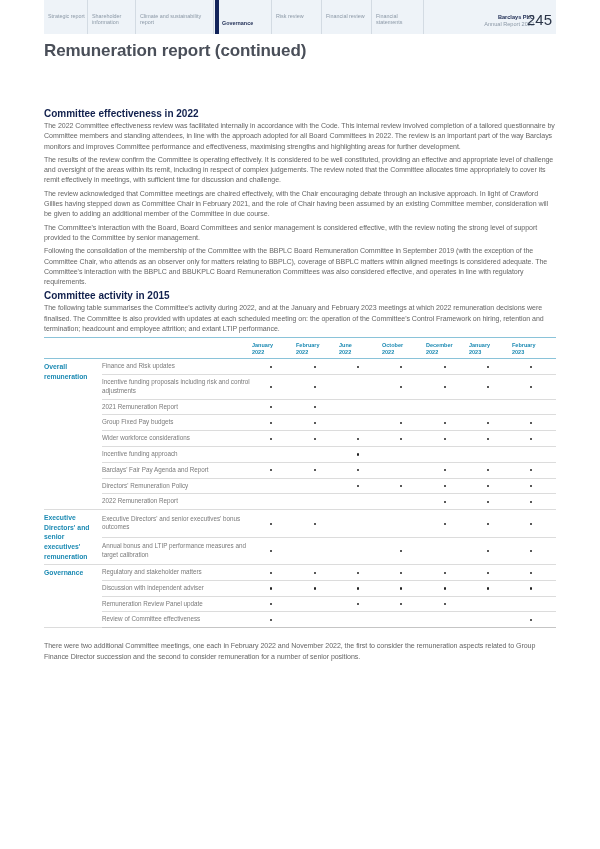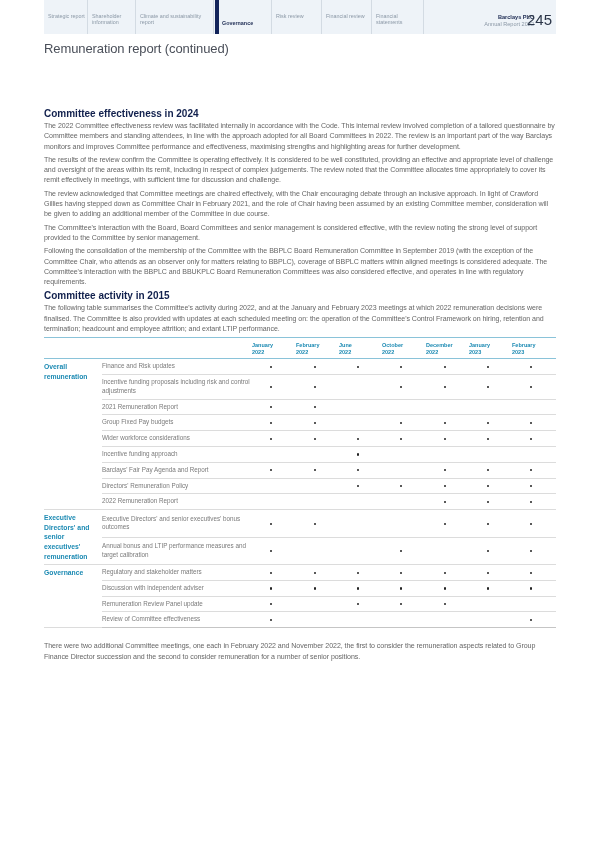--- a/index.html
+++ b/index.html
@@ -7,21 +7,21 @@
   body { font-family: "Liberation Sans", "DejaVu Sans", sans-serif; color: #5a5a5a; position: relative; }
   .navbar { position: absolute; left: 44px; top: 0; width: 512px; height: 34px; background: #eef3f8; display: flex; }
   .nav-item { position: relative; height: 34px; padding: 13px 0 0 4px; font-size: 5.4px; line-height: 6.4px; color: #8b98a6; border-right: 1px solid #d3dbe3; }
   .nav-item.active { color: #1c2a52; font-weight: bold; padding-top: 20px; }
   .nav-item.active::before { content: ""; position: absolute; left: -3px; top: 0; width: 4px; height: 34px; background: #12235a; }
   .nav-item.last { border-right: none; }
   .nav-brand { position: absolute; right: 22px; top: 14px; text-align: right; font-size: 5.6px; line-height: 6.6px; color: #8b98a6; }
   .nav-brand b { color: #1c2a52; }
   .nav-page { position: absolute; right: 4px; top: 11px; font-size: 15px; color: #2b3548; }
 
-  .page-title { position: absolute; left: 44px; top: 41px; font-size: 13px; color: #4a4f59; font-weight: normal; letter-spacing: -0.1px; }
+  .page-title { position: absolute; left: 44px; top: 41px; font-size: 17px; color: #4a4f59; font-weight: bold; letter-spacing: -0.1px; }
 
   .content { position: absolute; left: 44px; top: 108px; width: 512px; }
   h2.section { font-size: 10px; font-weight: bold; color: #11204d; margin-bottom: 2px; }
   p.body { font-size: 7.05px; line-height: 10.3px; color: #666; margin-bottom: 3px; letter-spacing: -0.05px; }
 
   table.activity { width: 512px; border-collapse: collapse; margin-top: 3px; border-top: 1px solid #8ac3d9; }
   table.activity th { font-size: 5.5px; line-height: 6.4px; color: #1c8ab3; font-weight: bold; text-align: left; padding: 4px 0 3px 0; border-bottom: 1px solid #8ac3d9; vertical-align: top; }
   table.activity td { font-size: 6.3px; line-height: 8.8px; color: #7a7a7a; padding: 3px 0; vertical-align: middle; }
   table.activity td.item { border-bottom: 1px solid #dcdcdc; padding-left: 0; }
   table.activity td.dot { border-bottom: 1px solid #dcdcdc; text-align: left; font-size: 9px; color: #222; padding-left: 18px; }
@@ -45,21 +45,21 @@
   <div class="nav-brand">
     <b>Barclays PLC</b><br>
     <span>Annual Report 2022</span>
   </div>
   <div class="nav-page">245</div>
 </div>
 
 <h1 class="page-title">Remuneration report (continued)</h1>
 
 <div class="content">
-  <h2 class="section">Committee effectiveness in 2024</h2>
+  <h2 class="section">Committee effectiveness in 2022</h2>
   <p class="body">The 2022 Committee effectiveness review was facilitated internally in accordance with the Code. This internal review involved completion of a tailored questionnaire by Committee members and standing attendees, in line with the approach adopted for all Board Committees in 2022. The review is an important part of the way Barclays monitors and improves Committee performance and effectiveness, maximising strengths and highlighting areas for further development.</p>
   <p class="body">The results of the review confirm the Committee is operating effectively. It is considered to be well constituted, providing an effective and appropriate level of challenge and oversight of the areas within its remit, including in respect of complex judgements. The review noted that the Committee allocates time appropriately to cover its remit effectively in meetings, with sufficient time for discussion and challenge.</p>
   <p class="body">The review acknowledged that Committee meetings are chaired effectively, with the Chair encouraging debate through an inclusive approach. In light of Crawford Gillies having stepped down as Committee Chair in February 2021, and the role of Chair having been assumed by an existing Committee member, consideration will be given to adding an additional member of the Committee in due course.</p>
   <p class="body">The Committee's interaction with the Board, Board Committees and senior management is considered effective, with the review noting the strong level of support provided to the Committee by senior management.</p>
   <p class="body">Following the consolidation of the membership of the Committee with the BBPLC Board Remuneration Committee in September 2019 (with the exception of the Committee Chair, who attends as an observer only for matters relating to BBPLC), coverage of BBPLC matters within aligned meetings is considered adequate. The Committee's interaction with the BBPLC and BBUKPLC Board Remuneration Committees was also considered effective, and operates in line with regulatory requirements.</p>
 
   <h2 class="section">Committee activity in 2015</h2>
   <p class="body">The following table summarises the Committee's activity during 2022, and at the January and February 2023 meetings at which 2022 remuneration decisions were finalised. The Committee is also provided with updates at each scheduled meeting on: the operation of the Committee's Control Framework on hiring, retention and termination; headcount and employee attrition; and extant LTIP performance.</p>
 
   <table class="activity">

